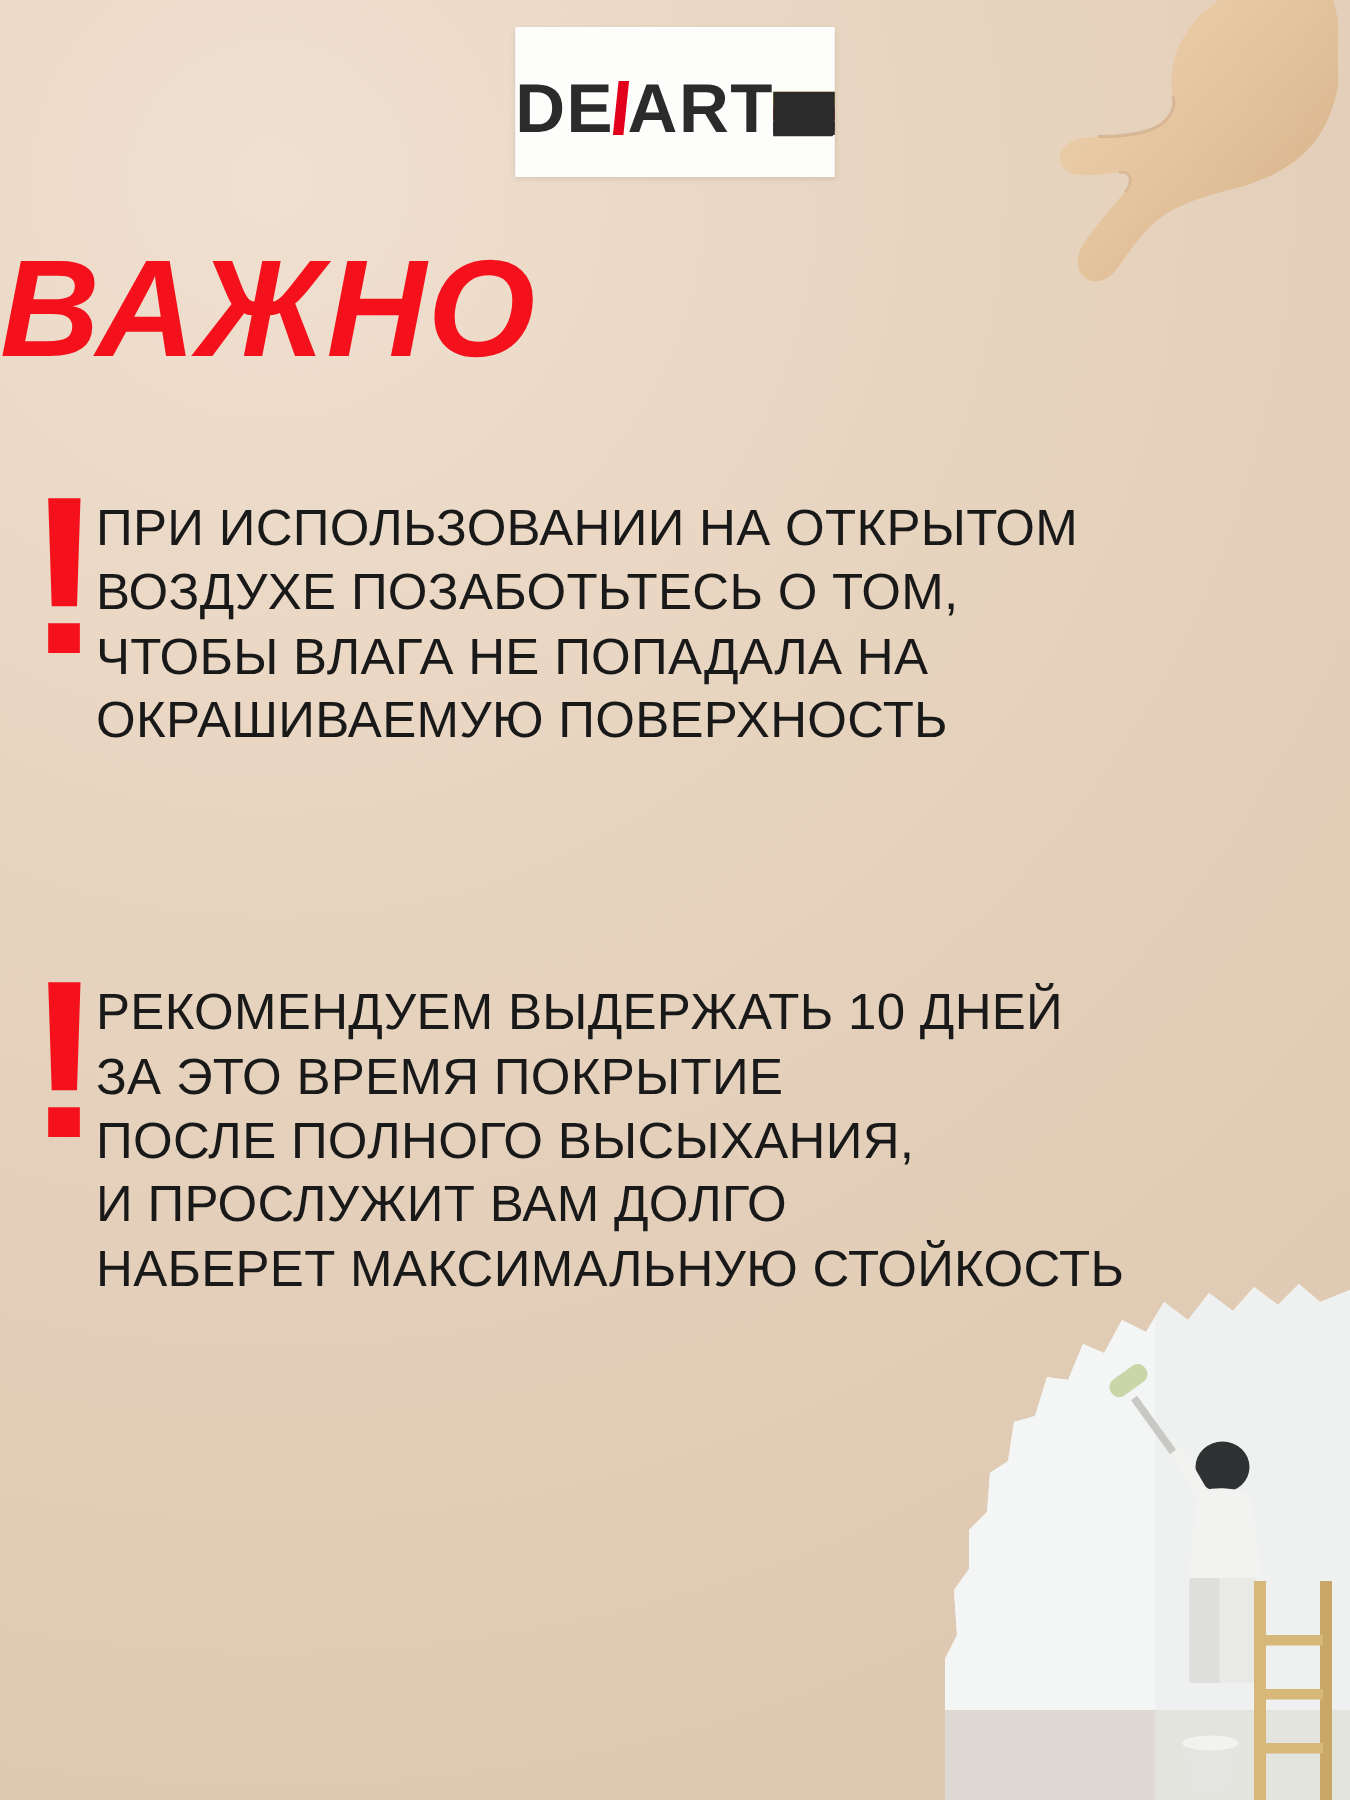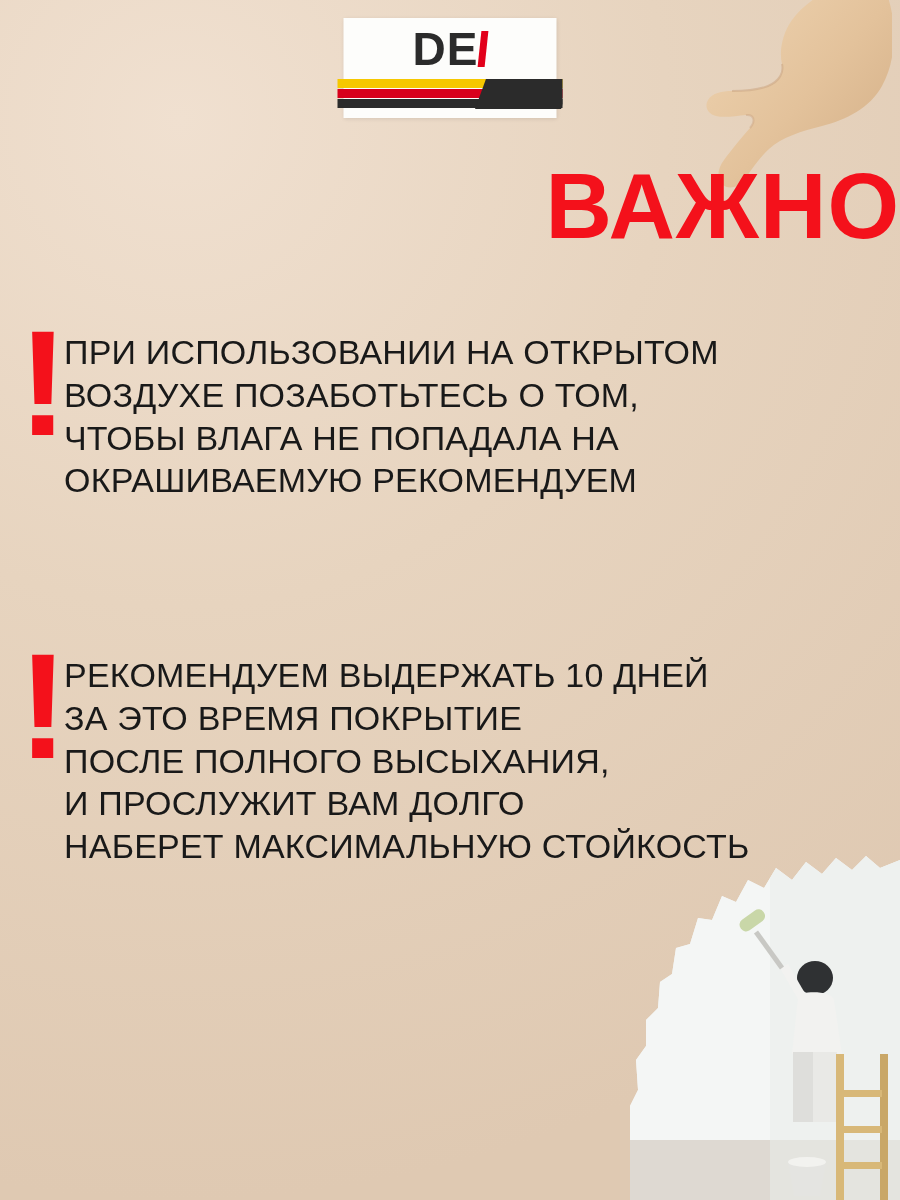--- a/index.html
+++ b/index.html
@@ -27,21 +27,21 @@
   .logo-wrap {
     position: absolute;
     top: 18px;
     left: 50%;
     transform: translateX(-50%);
     width: 213px;
     height: 100px;
     background: #fdfdfb;
     box-shadow: 0 1px 4px rgba(0,0,0,0.10);
     display: flex;
-    flex-direction: column;
+    flex-direction: row;
     align-items: center;
     justify-content: flex-start;
     padding-top: 8px;
     box-sizing: border-box;
   }
   .logo-text {
     font-size: 46px;
     font-weight: 700;
     letter-spacing: 1px;
     color: #2b2b2b;
@@ -94,27 +94,28 @@
     height: 230px;
     pointer-events: none;
   }
 
   
   .heading {
     position: absolute;
     top: 160px;
     left: 0;
     width: 100%;
-    text-align: right;
+    text-align: left;
     font-size: 92px;
     font-weight: 800;
     color: #f4111b;
     letter-spacing: 1px;
     line-height: 1;
     font-family: "Liberation Sans", sans-serif;
+    font-style: italic;
   }
 
   
   .block {
     position: absolute;
     display: flex;
     align-items: flex-start;
   }
   .block.b1 { top: 325px; left: 18px; width: 870px; }
   .block.b2 { top: 648px; left: 18px; width: 870px; }
@@ -156,20 +157,21 @@
 </style>
 </head>
 <body>
 
 <div class="bg"></div>
 
 <div class="logo-wrap">
   <div class="logo-text">
     <span>DE</span>
     <span class="red-bar"></span>
+    <span>ART</span>
   </div>
   <div class="flag-bars">
     <div class="bar b1"></div>
     <div class="bar b2"></div>
     <div class="bar b3"></div>
     <div class="blackblock"></div>
   </div>
 </div>
 
 <svg class="hand" viewBox="0 0 260 230">
@@ -193,21 +195,21 @@
 </svg>
 
 <div class="heading">ВАЖНО</div>
 
 <div class="block b1">
   <div class="bang">!</div>
   <div class="block-text">
     <span class="line">ПРИ ИСПОЛЬЗОВАНИИ НА ОТКРЫТОМ</span>
     <span class="line">ВОЗДУХЕ ПОЗАБОТЬТЕСЬ О ТОМ,</span>
     <span class="line">ЧТОБЫ ВЛАГА НЕ ПОПАДАЛА НА</span>
-    <span class="line">ОКРАШИВАЕМУЮ РЕКОМЕНДУЕМ</span>
+    <span class="line">ОКРАШИВАЕМУЮ ПОВЕРХНОСТЬ</span>
   </div>
 </div>
 
 <div class="block b2">
   <div class="bang">!</div>
   <div class="block-text">
     <span class="line">РЕКОМЕНДУЕМ ВЫДЕРЖАТЬ 10 ДНЕЙ</span>
     <span class="line">ЗА ЭТО ВРЕМЯ ПОКРЫТИЕ</span>
     <span class="line">ПОСЛЕ ПОЛНОГО ВЫСЫХАНИЯ,</span>
     <span class="line">И ПРОСЛУЖИТ ВАМ ДОЛГО</span>

